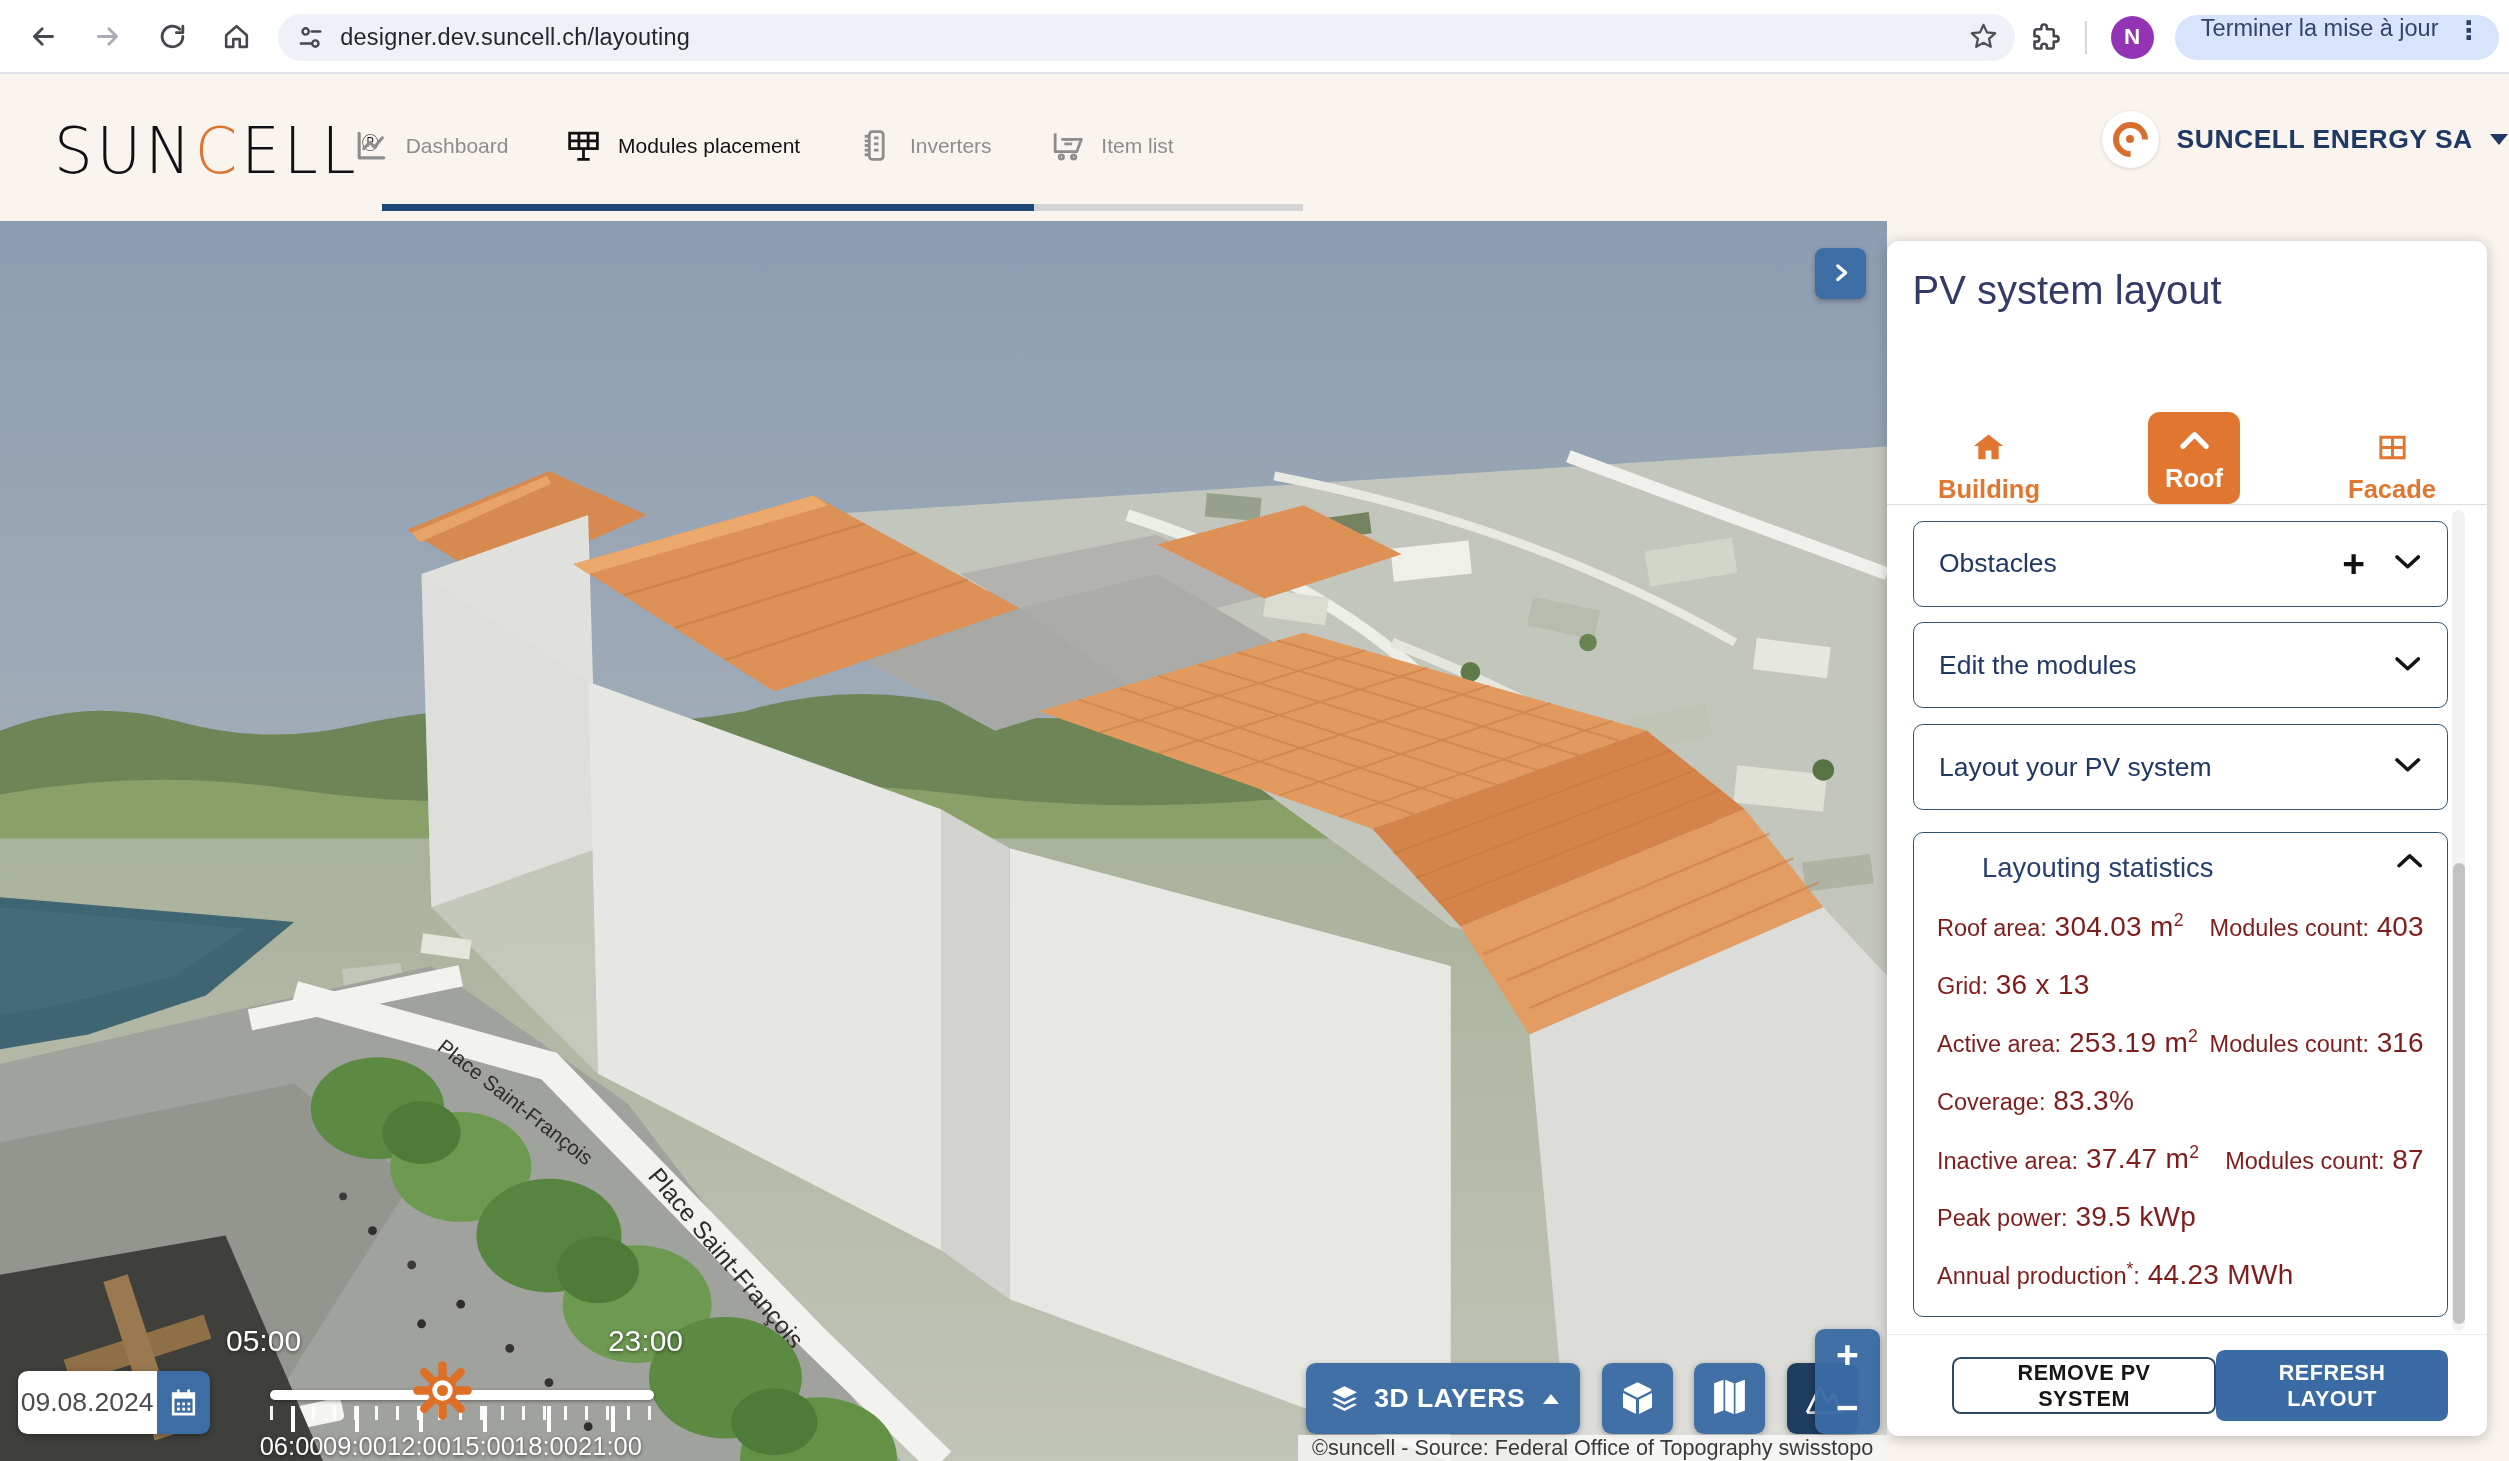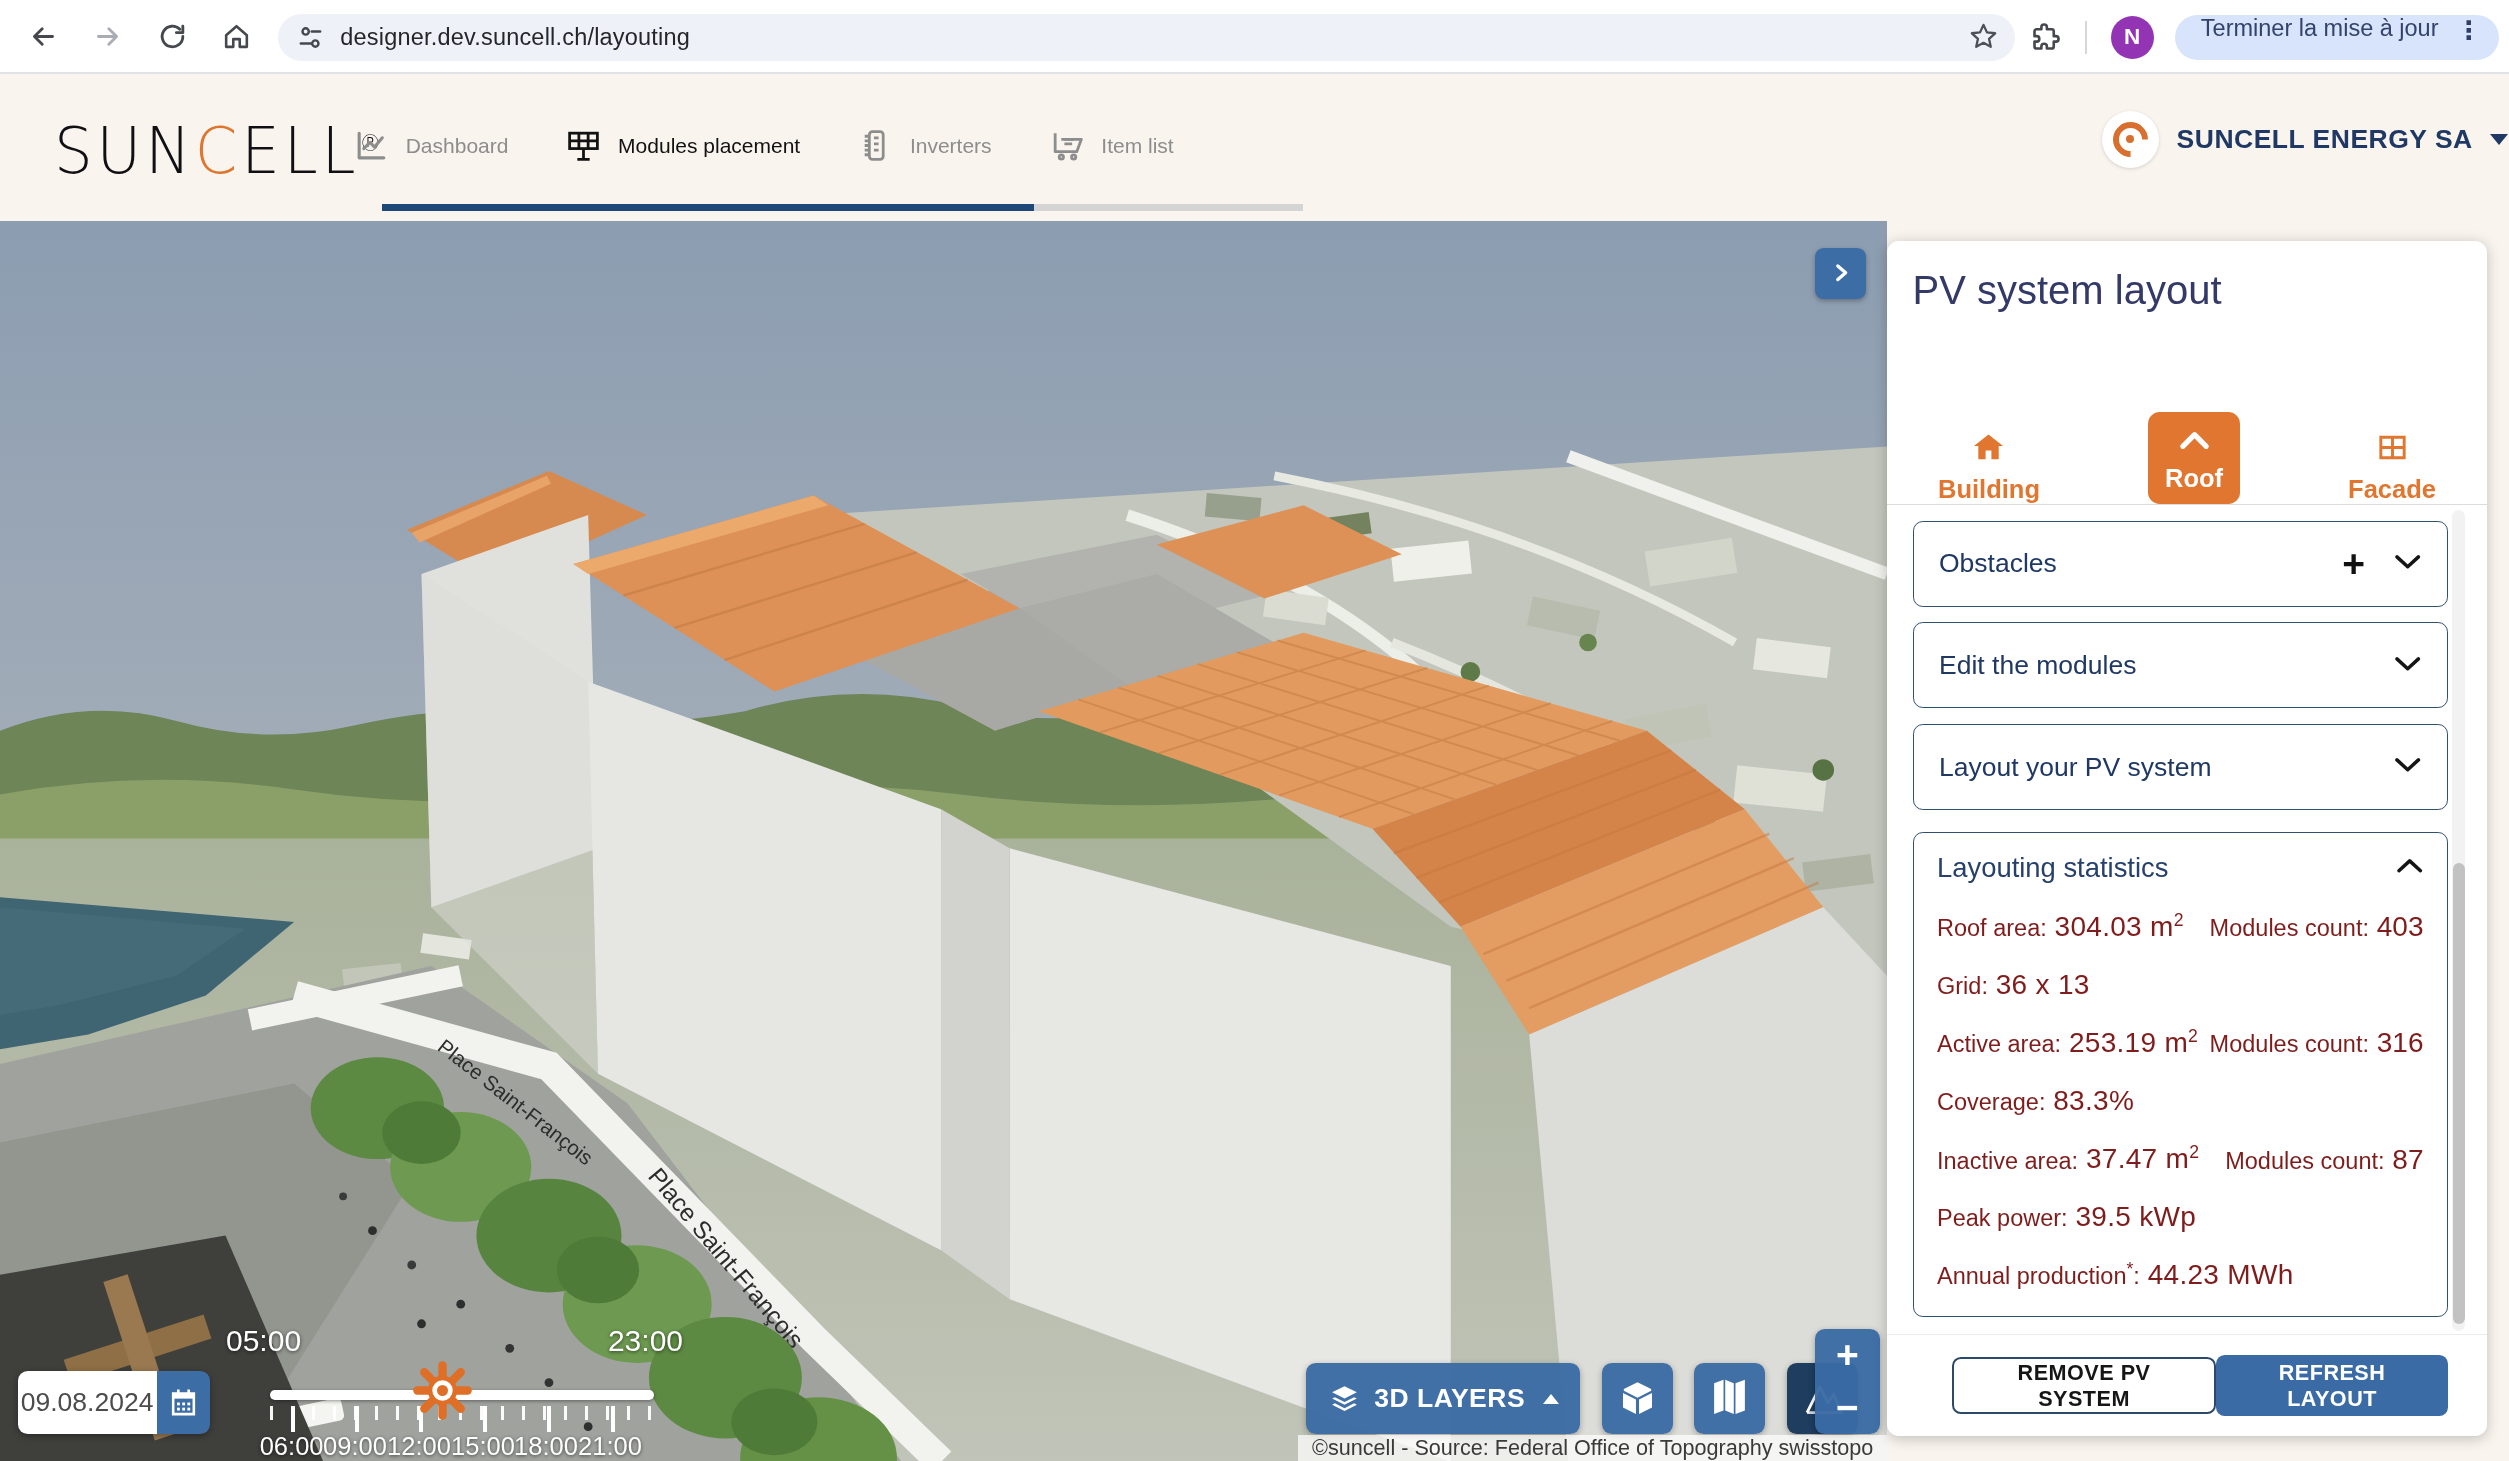--- a/index.html
+++ b/index.html
@@ -111,39 +111,39 @@
 
   .cards { position:absolute; left:0; top:264px; width:100%; }
   .acc-card { margin:15.7px 39px 0 25.5px; height:86px; border:1px solid #30506e; border-radius:9.8px;
     display:flex; align-items:center; padding:0 25.5px; cursor:pointer; }
   .acc-label { font-size:26.5px; color:#1f3864; flex:1; }
   .acc-icons { display:flex; align-items:center; gap:29px; }
   .plus-ic { font-size:39px; font-weight:bold; color:#111; line-height:1; }
   .chev svg { width:27.4px; height:17.6px; }
 
   .stats-card { margin:21.6px 39px 0 25.5px; border:1px solid #30506e; border-radius:9.8px; padding:19.6px 23.5px 25.5px; }
-  .stats-head { display:flex; align-items:center; cursor:pointer; }
+  .stats-head { display:flex; align-items:flex-start; cursor:pointer;margin-left:45px; }
   .stats-title { flex:1; font-size:27.4px; color:#27406c; }
   .stat-row { display:flex; align-items:baseline; margin-top:25.5px; color:#7f1d1d; }
   .stat-row .lbl { font-size:23.5px; }
   .stat-row .val { font-size:28px; margin-left:7.8px; letter-spacing:0.3px; }
   .stat-row sup { font-size:17.6px; }
   .stat-row .right { margin-left:auto; font-size:23.5px; }
   .stat-row .rightval { font-size:28px; margin-left:7.8px; }
 
   .panel-scrollbar { position:absolute; right:21.6px; top:269px; width:13.7px; height:821px;
     background:#f2f2f2; border-radius:6.9px; }
   .panel-scrollbar .thumb { position:absolute; left:1px; top:353px; width:11.8px; height:461px;
     background:#c2c2c2; border-radius:5.9px; cursor:grab; }
 
   .panel-footer { position:absolute; left:0; bottom:0; width:100%; height:102px; border-top:1px solid #ececec;
     display:flex; align-items:center; justify-content:space-between; padding:0 39px 0 65px; }
   .btn-outline { height:57px; padding:0 27px; background:#fff; border:2px solid #2c4a67; border-radius:8.8px;
     font-size:21.6px; font-weight:bold; color:#161616; letter-spacing:0.5px; display:flex; align-items:center; cursor:pointer; }
-  .btn-solid { height:61px; padding:0 25.5px; background:#3b6ba5; border:none; border-radius:8.8px;
+  .btn-solid { height:71px; padding:0 25.5px; background:#3b6ba5; border:none; border-radius:8.8px;
     font-size:21.6px; font-weight:bold; color:#fff; letter-spacing:0.5px; display:flex; align-items:center; cursor:pointer; }
 </style>
 </head>
 <body>
 
 <div class="browser-bar">
   <div class="nav-ic">
     <svg viewBox="0 0 24 24" fill="none" stroke="currentColor" stroke-width="2.2" stroke-linecap="round" stroke-linejoin="round">
         <path d="M19 12H5M11 6l-6 6 6 6"></path>
       </svg>

